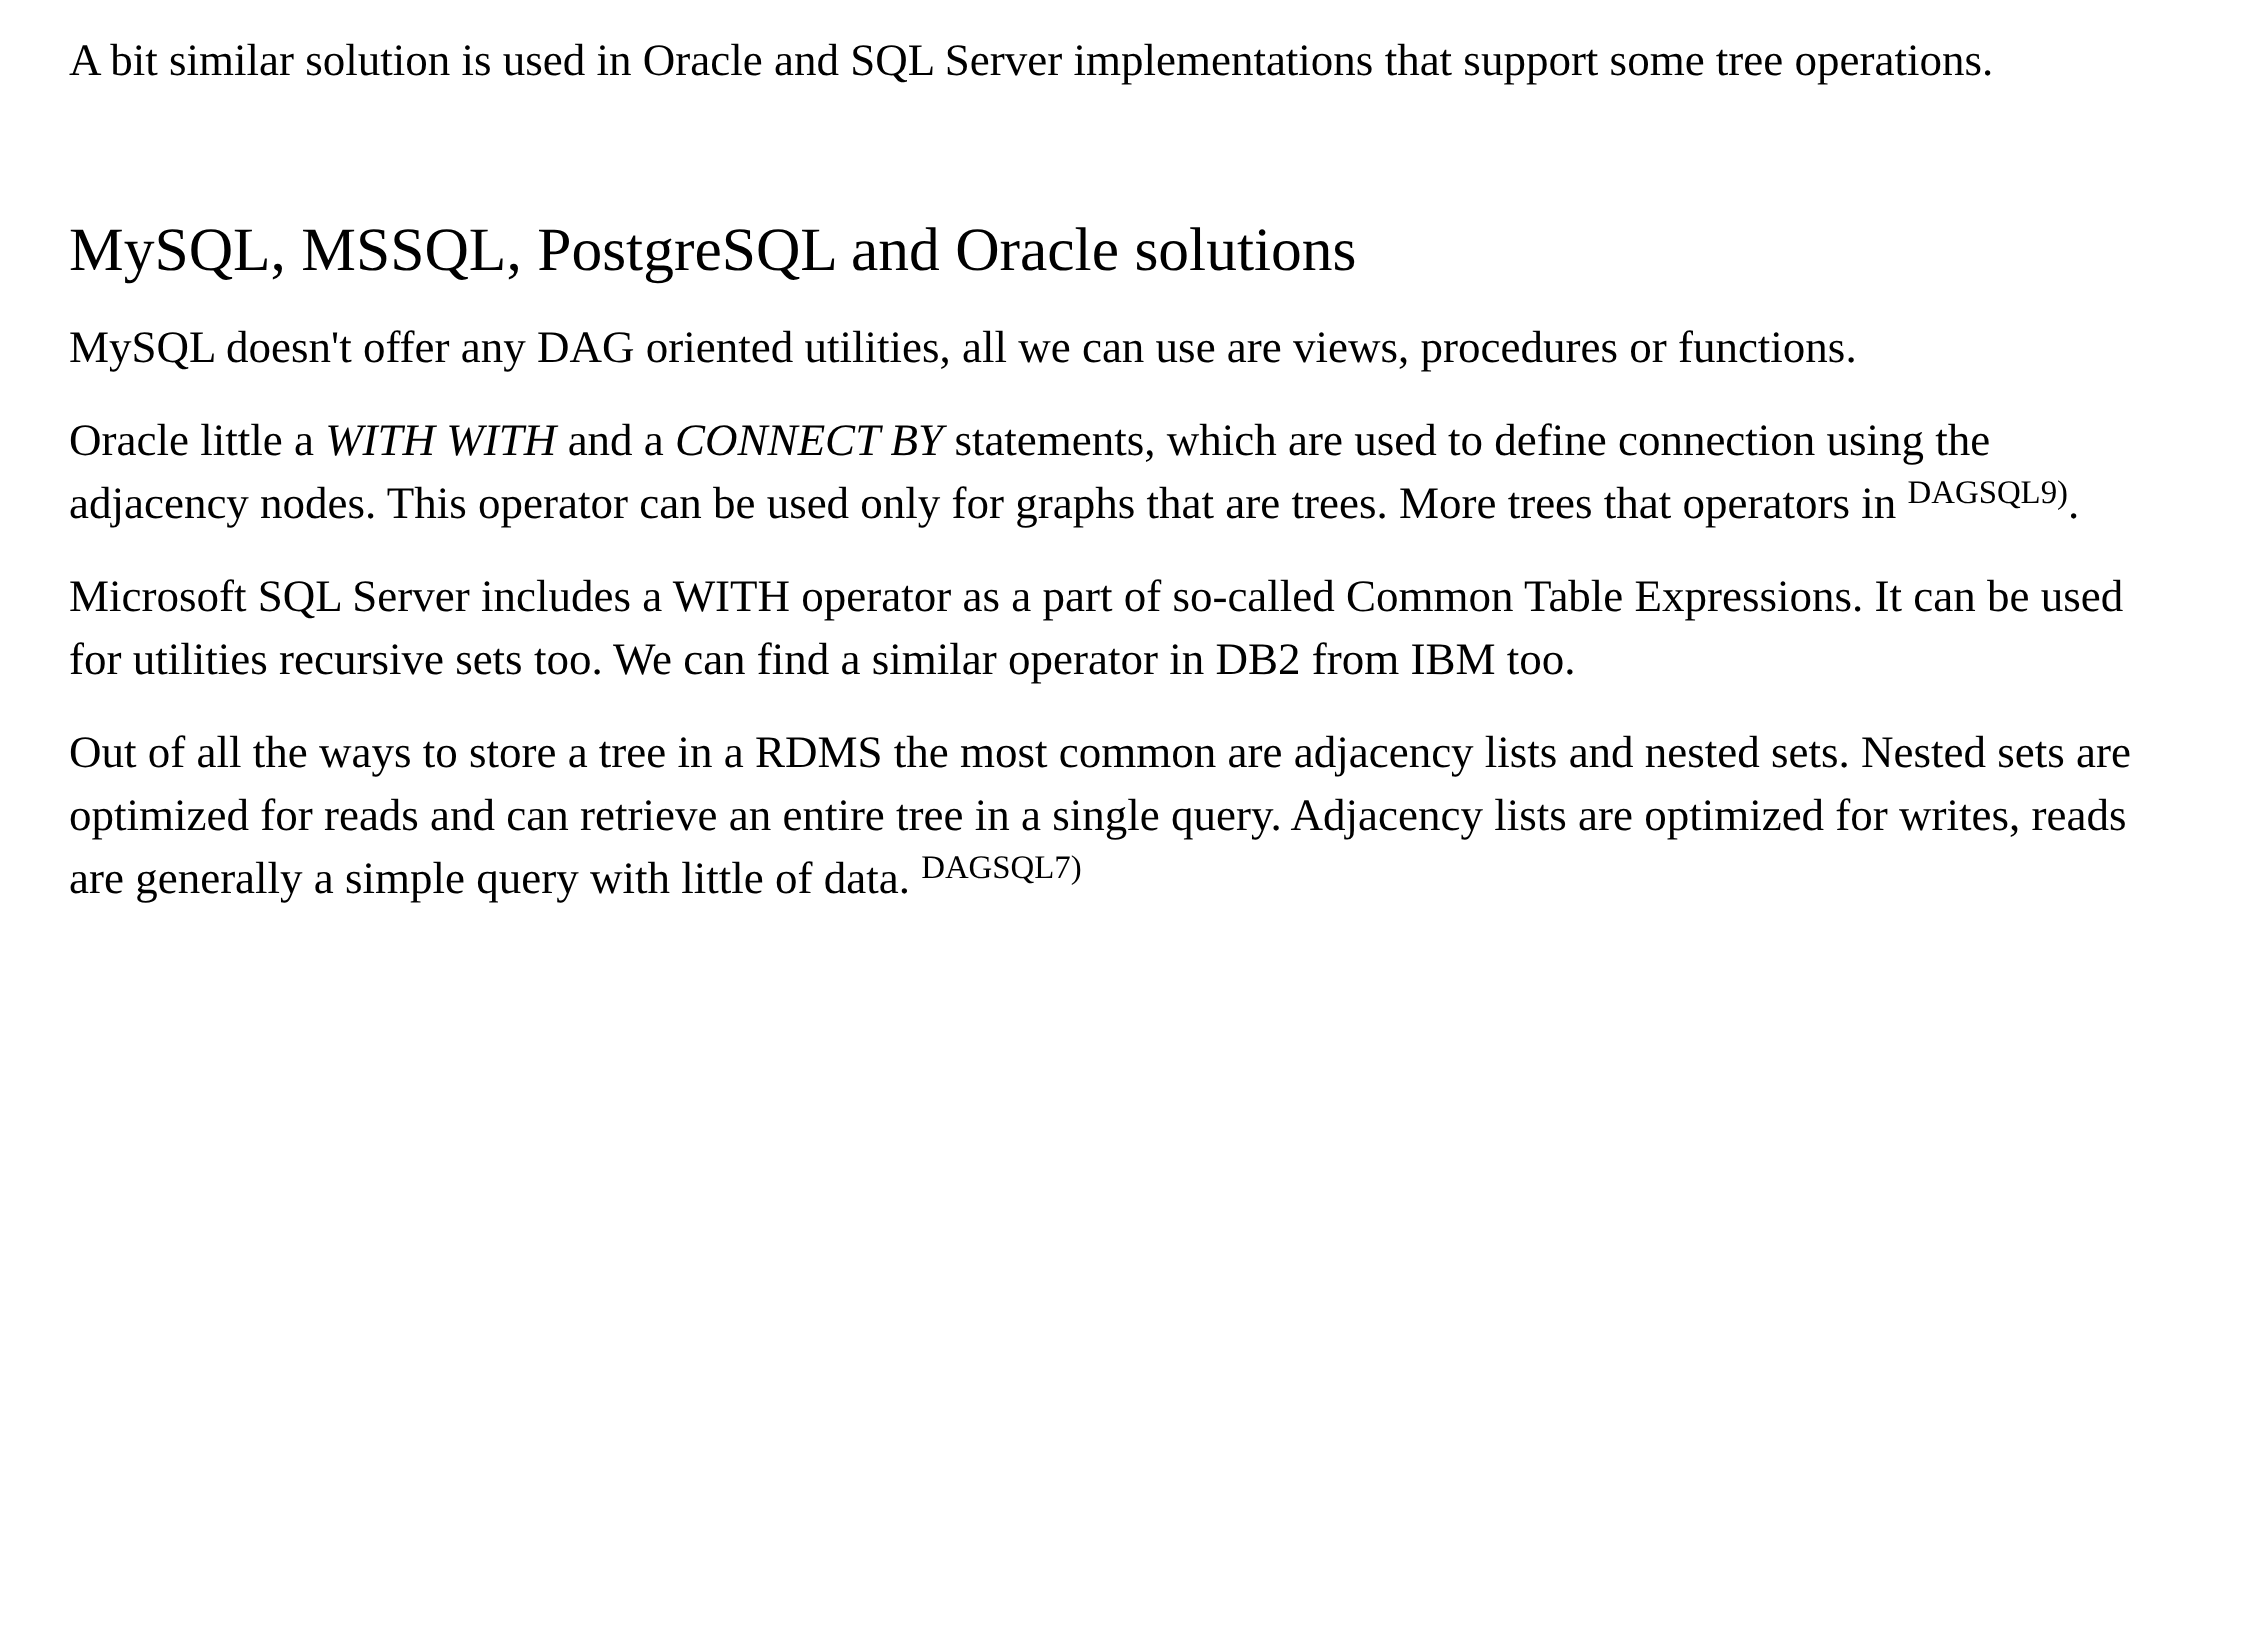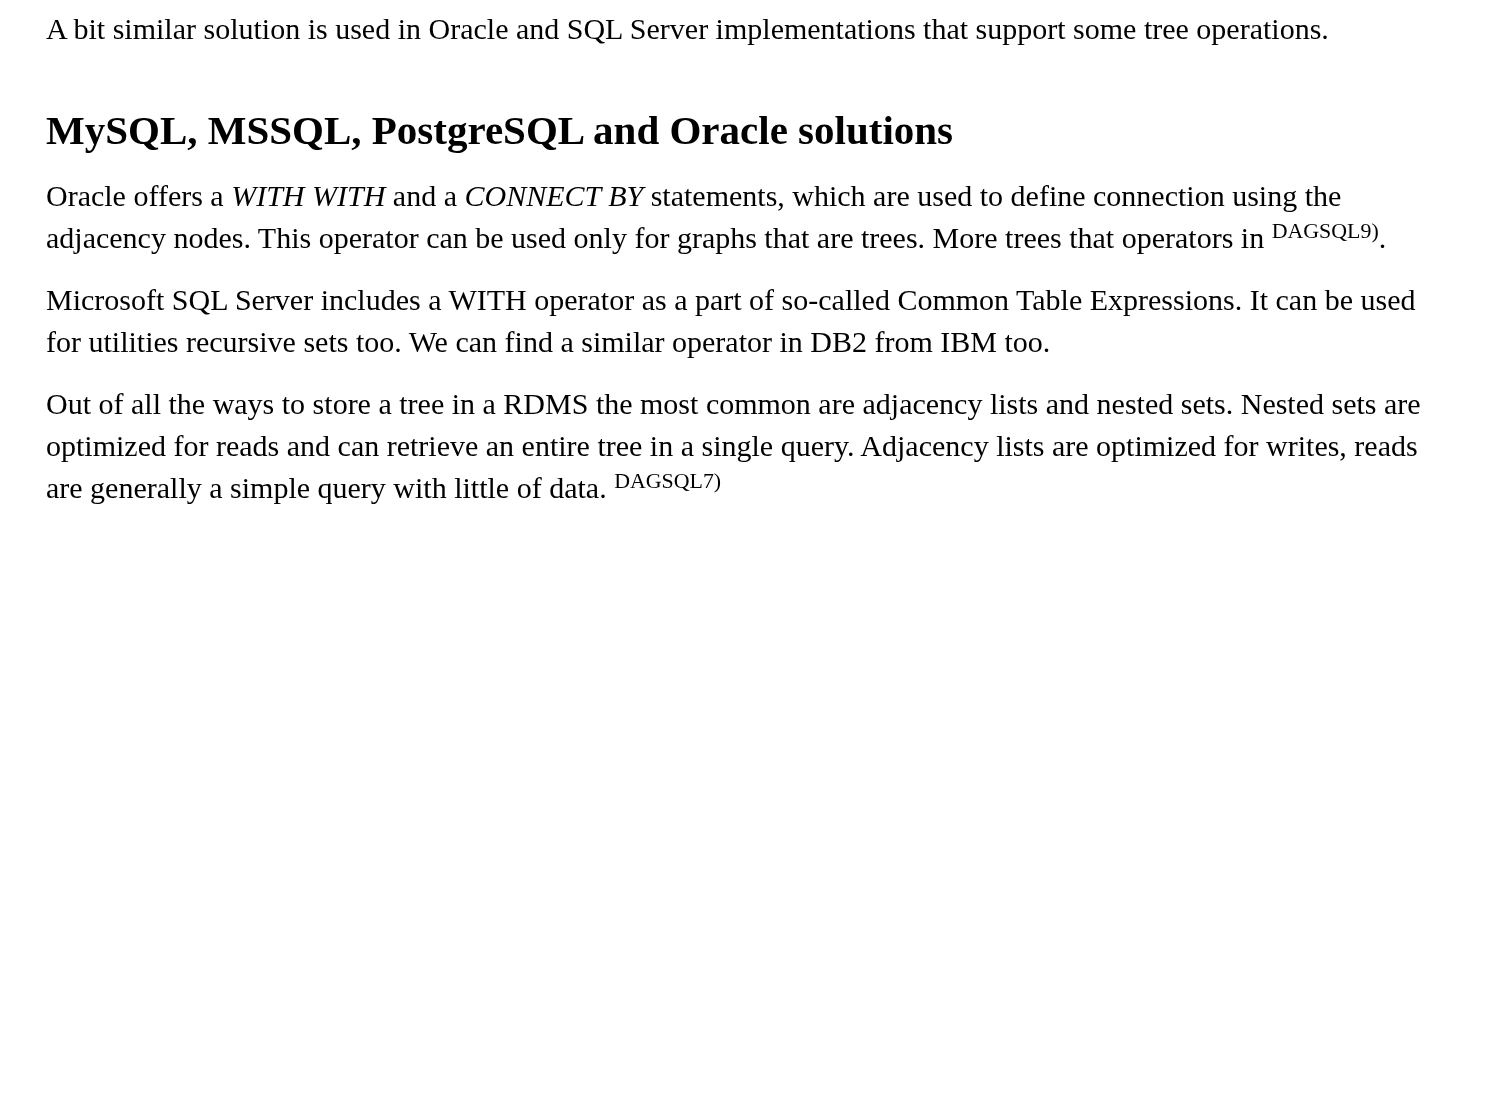--- a/index.html
+++ b/index.html
@@ -7,54 +7,55 @@
     padding: 0;
     background: #ffffff;
   }
   .page {
     width: 1510px;
     height: 1098px;
     box-sizing: border-box;
     background: #ffffff;
     color: #000000;
     overflow: hidden;
-    padding: 8px 58px 0 46px;
+    padding: 20px 58px 0 46px;
     font-family: "Liberation Serif", "DejaVu Serif", serif;
     font-size: 30px;
     line-height: 42px;
   }
   .para {
     margin: 0 0 20px 0;
   }
   .heading {
     font-size: 41px;
     line-height: 49px;
-    font-weight: bold;
-    margin: 56px 0 20px 0;
+    font-weight: normal;
+    margin: 80px 0 20px 0;
   }
   .para em {
     font-style: italic;
   }
   .para sup {
     font-size: 0.73em;
     line-height: 0;
     vertical-align: 0.45em;
   }
 </style>
 </head>
 <body>
 
 <div class="page">
 
   <p class="para"><span>A bit similar solution is used in Oracle and SQL Server implementations that support some tree operations.</span></p>
 
   <h2 class="heading">MySQL, MSSQL, PostgreSQL and Oracle solutions</h2>
 
+  <p class="para"><span>MySQL doesn't offer any DAG oriented utilities, all we can use are views, procedures or functions.</span></p>
 
 
-  <p class="para"><span>Oracle offers a </span><em>WITH WITH</em><span> and a </span><em>CONNECT BY</em><span> statements, which are used to define connection using the adjacency nodes. This operator can be used only for graphs that are trees. More trees that operators in </span><sup>DAGSQL9)</sup><span>.</span></p>
+  <p class="para"><span>Oracle little a </span><em>WITH WITH</em><span> and a </span><em>CONNECT BY</em><span> statements, which are used to define connection using the adjacency nodes. This operator can be used only for graphs that are trees. More trees that operators in </span><sup>DAGSQL9)</sup><span>.</span></p>
 
   <p class="para"><span>Microsoft SQL Server includes a WITH operator as a part of so-called Common Table Expressions. It can be used for utilities recursive sets too. We can find a similar operator in DB2 from IBM too.</span></p>
 
 
   <p class="para"><span>Out of all the ways to store a tree in a RDMS the most common are adjacency lists and nested sets. Nested sets are optimized for reads and can retrieve an entire tree in a single query. Adjacency lists are optimized for writes, reads are generally a simple query with little of data. </span><sup>DAGSQL7)</sup></p>
 
 </div>
 
 </body></html>

